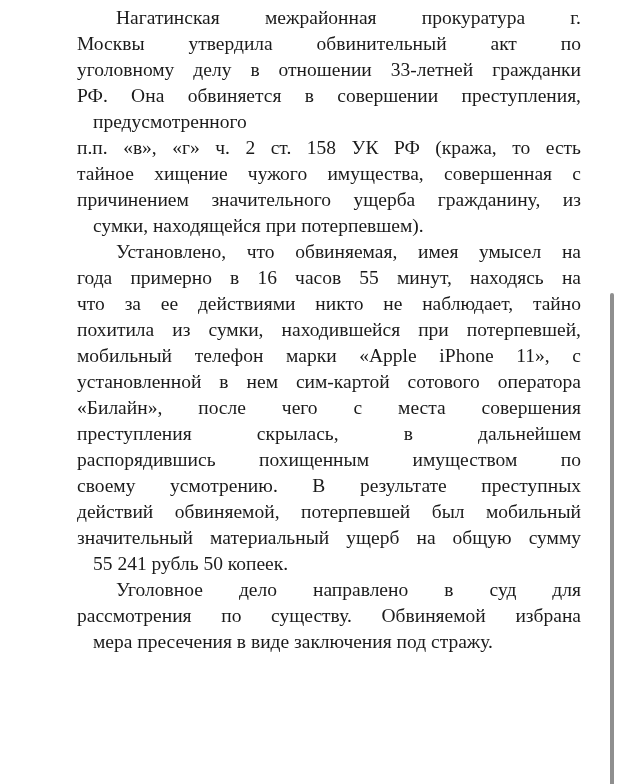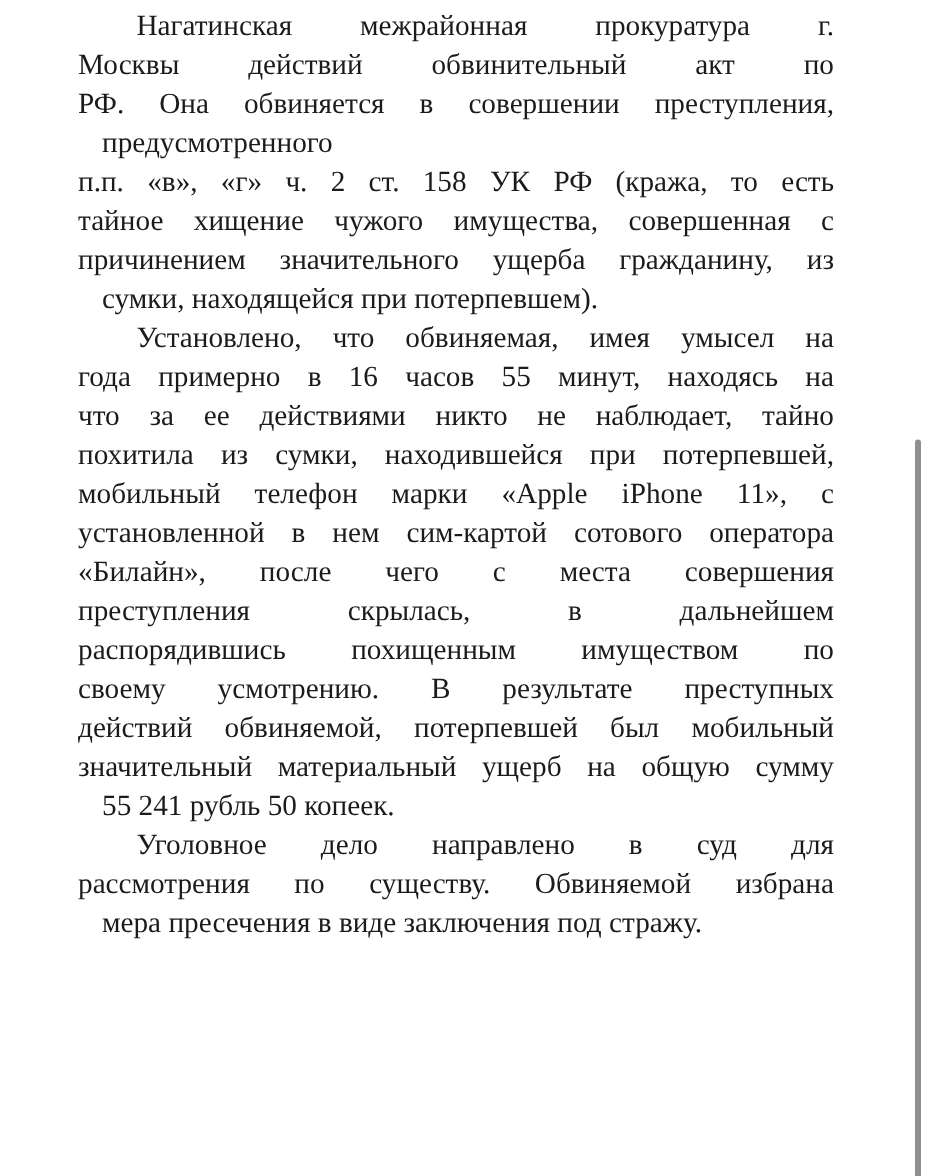--- a/index.html
+++ b/index.html
@@ -14,21 +14,21 @@
     position: relative;
     font-family: "Liberation Serif", serif;
   }
   .page {
     position: absolute;
     inset: 0;
     background: #ffffff;
   }
   .text-block {
     position: absolute;
-    left: 52px;
+    left: 77px;
     top: 5px;
     width: 504px;
     font-size: 19.5px;
     line-height: 26px;
     color: #1b1b1b;
   }
   .paragraph {
     margin: 0;
     padding: 0;
   }
@@ -56,21 +56,22 @@
     border-radius: 2px 2px 0 0;
   }
 </style>
 </head>
 <body style="background: rgb(255, 255, 255);">
 
 <div class="page">
   <div class="text-block" id="doc" style="color: rgb(27, 27, 27);">
       <div class="paragraph">
         <div class="line indent">Нагатинская межрайонная прокуратура г.</div>
-        <div class="line">Москвы действий обвинительный акт по</div>
+        <div class="line">Москвы утвердила обвинительный акт по</div>
+        <div class="line">уголовному делу в отношении 33-летней гражданки</div>
         <div class="line">РФ. Она обвиняется в совершении преступления,</div>
         <div class="line last">предусмотренного</div>
       </div>
       <div class="paragraph">
         <div class="line">п.п. «в», «г» ч. 2 ст. 158 УК РФ (кража, то есть</div>
         <div class="line">тайное хищение чужого имущества, совершенная с</div>
         <div class="line">причинением значительного ущерба гражданину, из</div>
         <div class="line last">сумки, находящейся при потерпевшем).</div>
       </div>
       <div class="paragraph">

